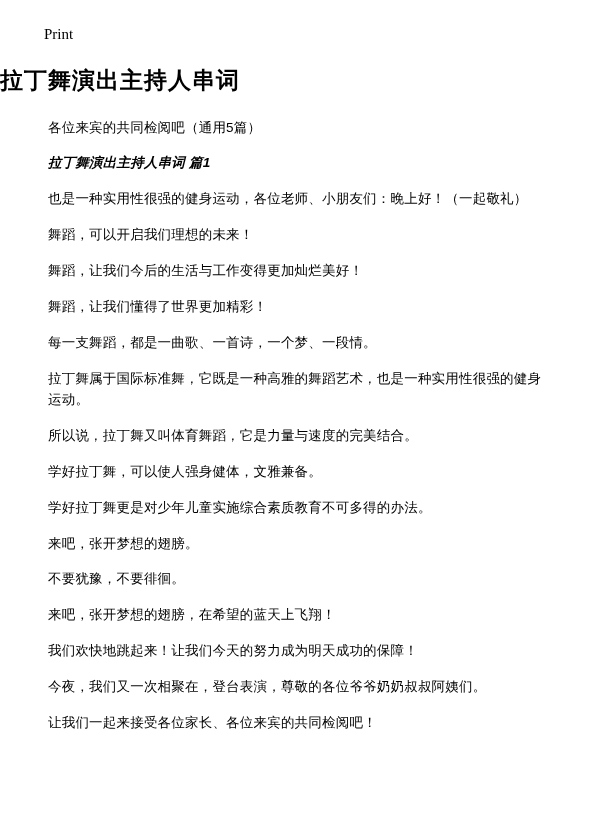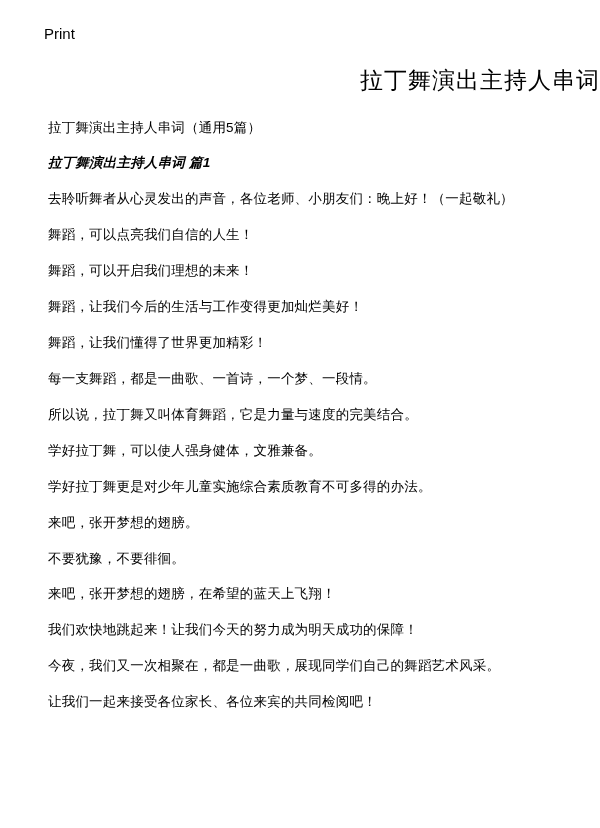--- a/index.html
+++ b/index.html
@@ -16,30 +16,30 @@
   }
   .page {
     width: 600px;
     height: 828px;
     box-sizing: border-box;
     padding: 0;
     position: relative;
     background: #ffffff;
   }
   .print-label {
-    font-family: Liberation Sans, sans-serif;
+    font-family: Liberation Serif, serif;
     font-size: 15px;
     color: #000000;
     padding: 26px 0 0 44px;
     line-height: 1.1;
   }
   .doc-title {
-    text-align: right;
+    text-align: left;
     font-family: "Liberation Sans", sans-serif;
-    font-weight: normal;
+    font-weight: bold;
     font-size: 23px;
     letter-spacing: 1px;
     margin: 22px 0 12px 0;
     color: #000000;
   }
   .content {
     padding: 0 48px 0 48px;
     margin-top: 22px;
   }
   .para {
@@ -57,33 +57,33 @@
 </head>
 <body>
 
 <div class="page">
 
   <div class="print-label">Print</div>
 
   <h1 class="doc-title">拉丁舞演出主持人串词</h1>
 
   <div class="content">
-    <p class="para">拉丁舞演出主持人串词（通用5篇）</p>
+    <p class="para">各位来宾的共同检阅吧（通用5篇）</p>
     <p class="para bold">拉丁舞演出主持人串词 篇1</p>
-    <p class="para">去聆听舞者从心灵发出的声音，各位老师、小朋友们：晚上好！（一起敬礼）</p>
-    <p class="para">舞蹈，可以点亮我们自信的人生！</p>
+    <p class="para">也是一种实用性很强的健身运动，各位老师、小朋友们：晚上好！（一起敬礼）</p>
     <p class="para">舞蹈，可以开启我们理想的未来！</p>
     <p class="para">舞蹈，让我们今后的生活与工作变得更加灿烂美好！</p>
     <p class="para">舞蹈，让我们懂得了世界更加精彩！</p>
     <p class="para">每一支舞蹈，都是一曲歌、一首诗，一个梦、一段情。</p>
+    <p class="para">拉丁舞属于国际标准舞，它既是一种高雅的舞蹈艺术，也是一种实用性很强的健身运动。</p>
     <p class="para">所以说，拉丁舞又叫体育舞蹈，它是力量与速度的完美结合。</p>
     <p class="para">学好拉丁舞，可以使人强身健体，文雅兼备。</p>
     <p class="para">学好拉丁舞更是对少年儿童实施综合素质教育不可多得的办法。</p>
     <p class="para">来吧，张开梦想的翅膀。</p>
     <p class="para">不要犹豫，不要徘徊。</p>
     <p class="para">来吧，张开梦想的翅膀，在希望的蓝天上飞翔！</p>
     <p class="para">我们欢快地跳起来！让我们今天的努力成为明天成功的保障！</p>
-    <p class="para">今夜，我们又一次相聚在，都是一曲歌，展现同学们自己的舞蹈艺术风采。</p>
+    <p class="para">今夜，我们又一次相聚在，登台表演，尊敬的各位爷爷奶奶叔叔阿姨们。</p>
     <p class="para">让我们一起来接受各位家长、各位来宾的共同检阅吧！</p>
 
   </div>
 
 </div>
 
 </body></html>

